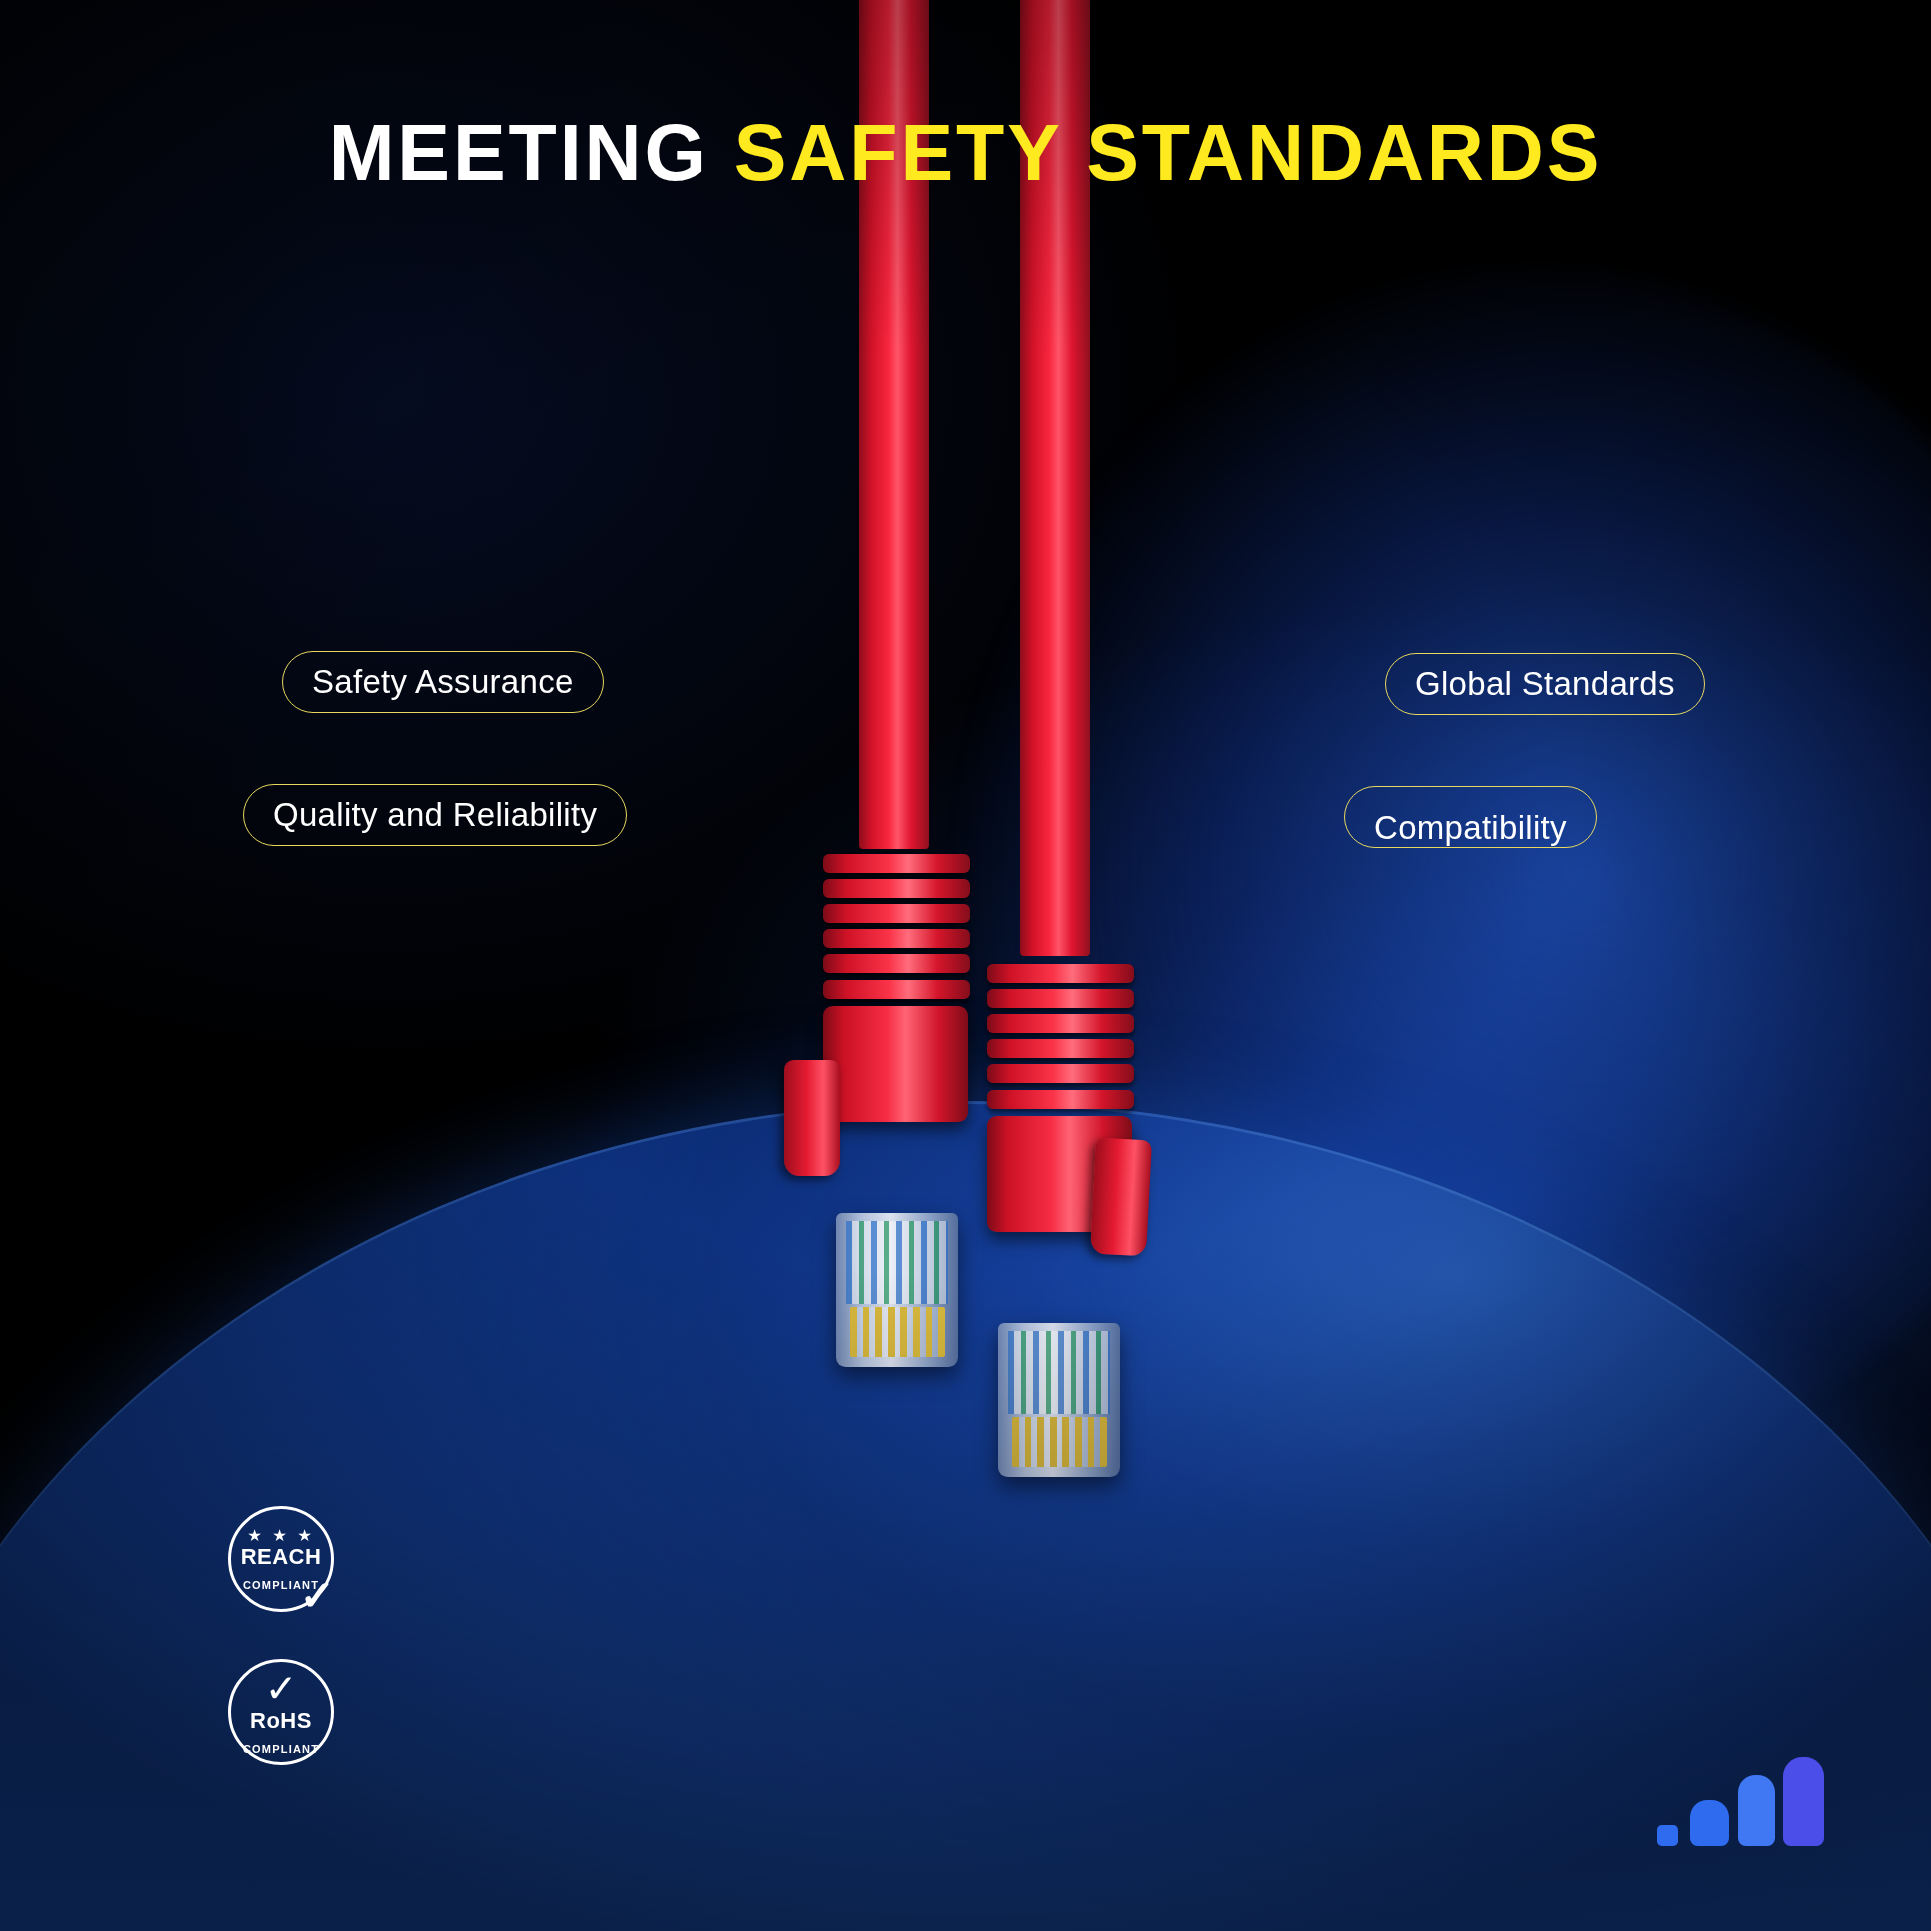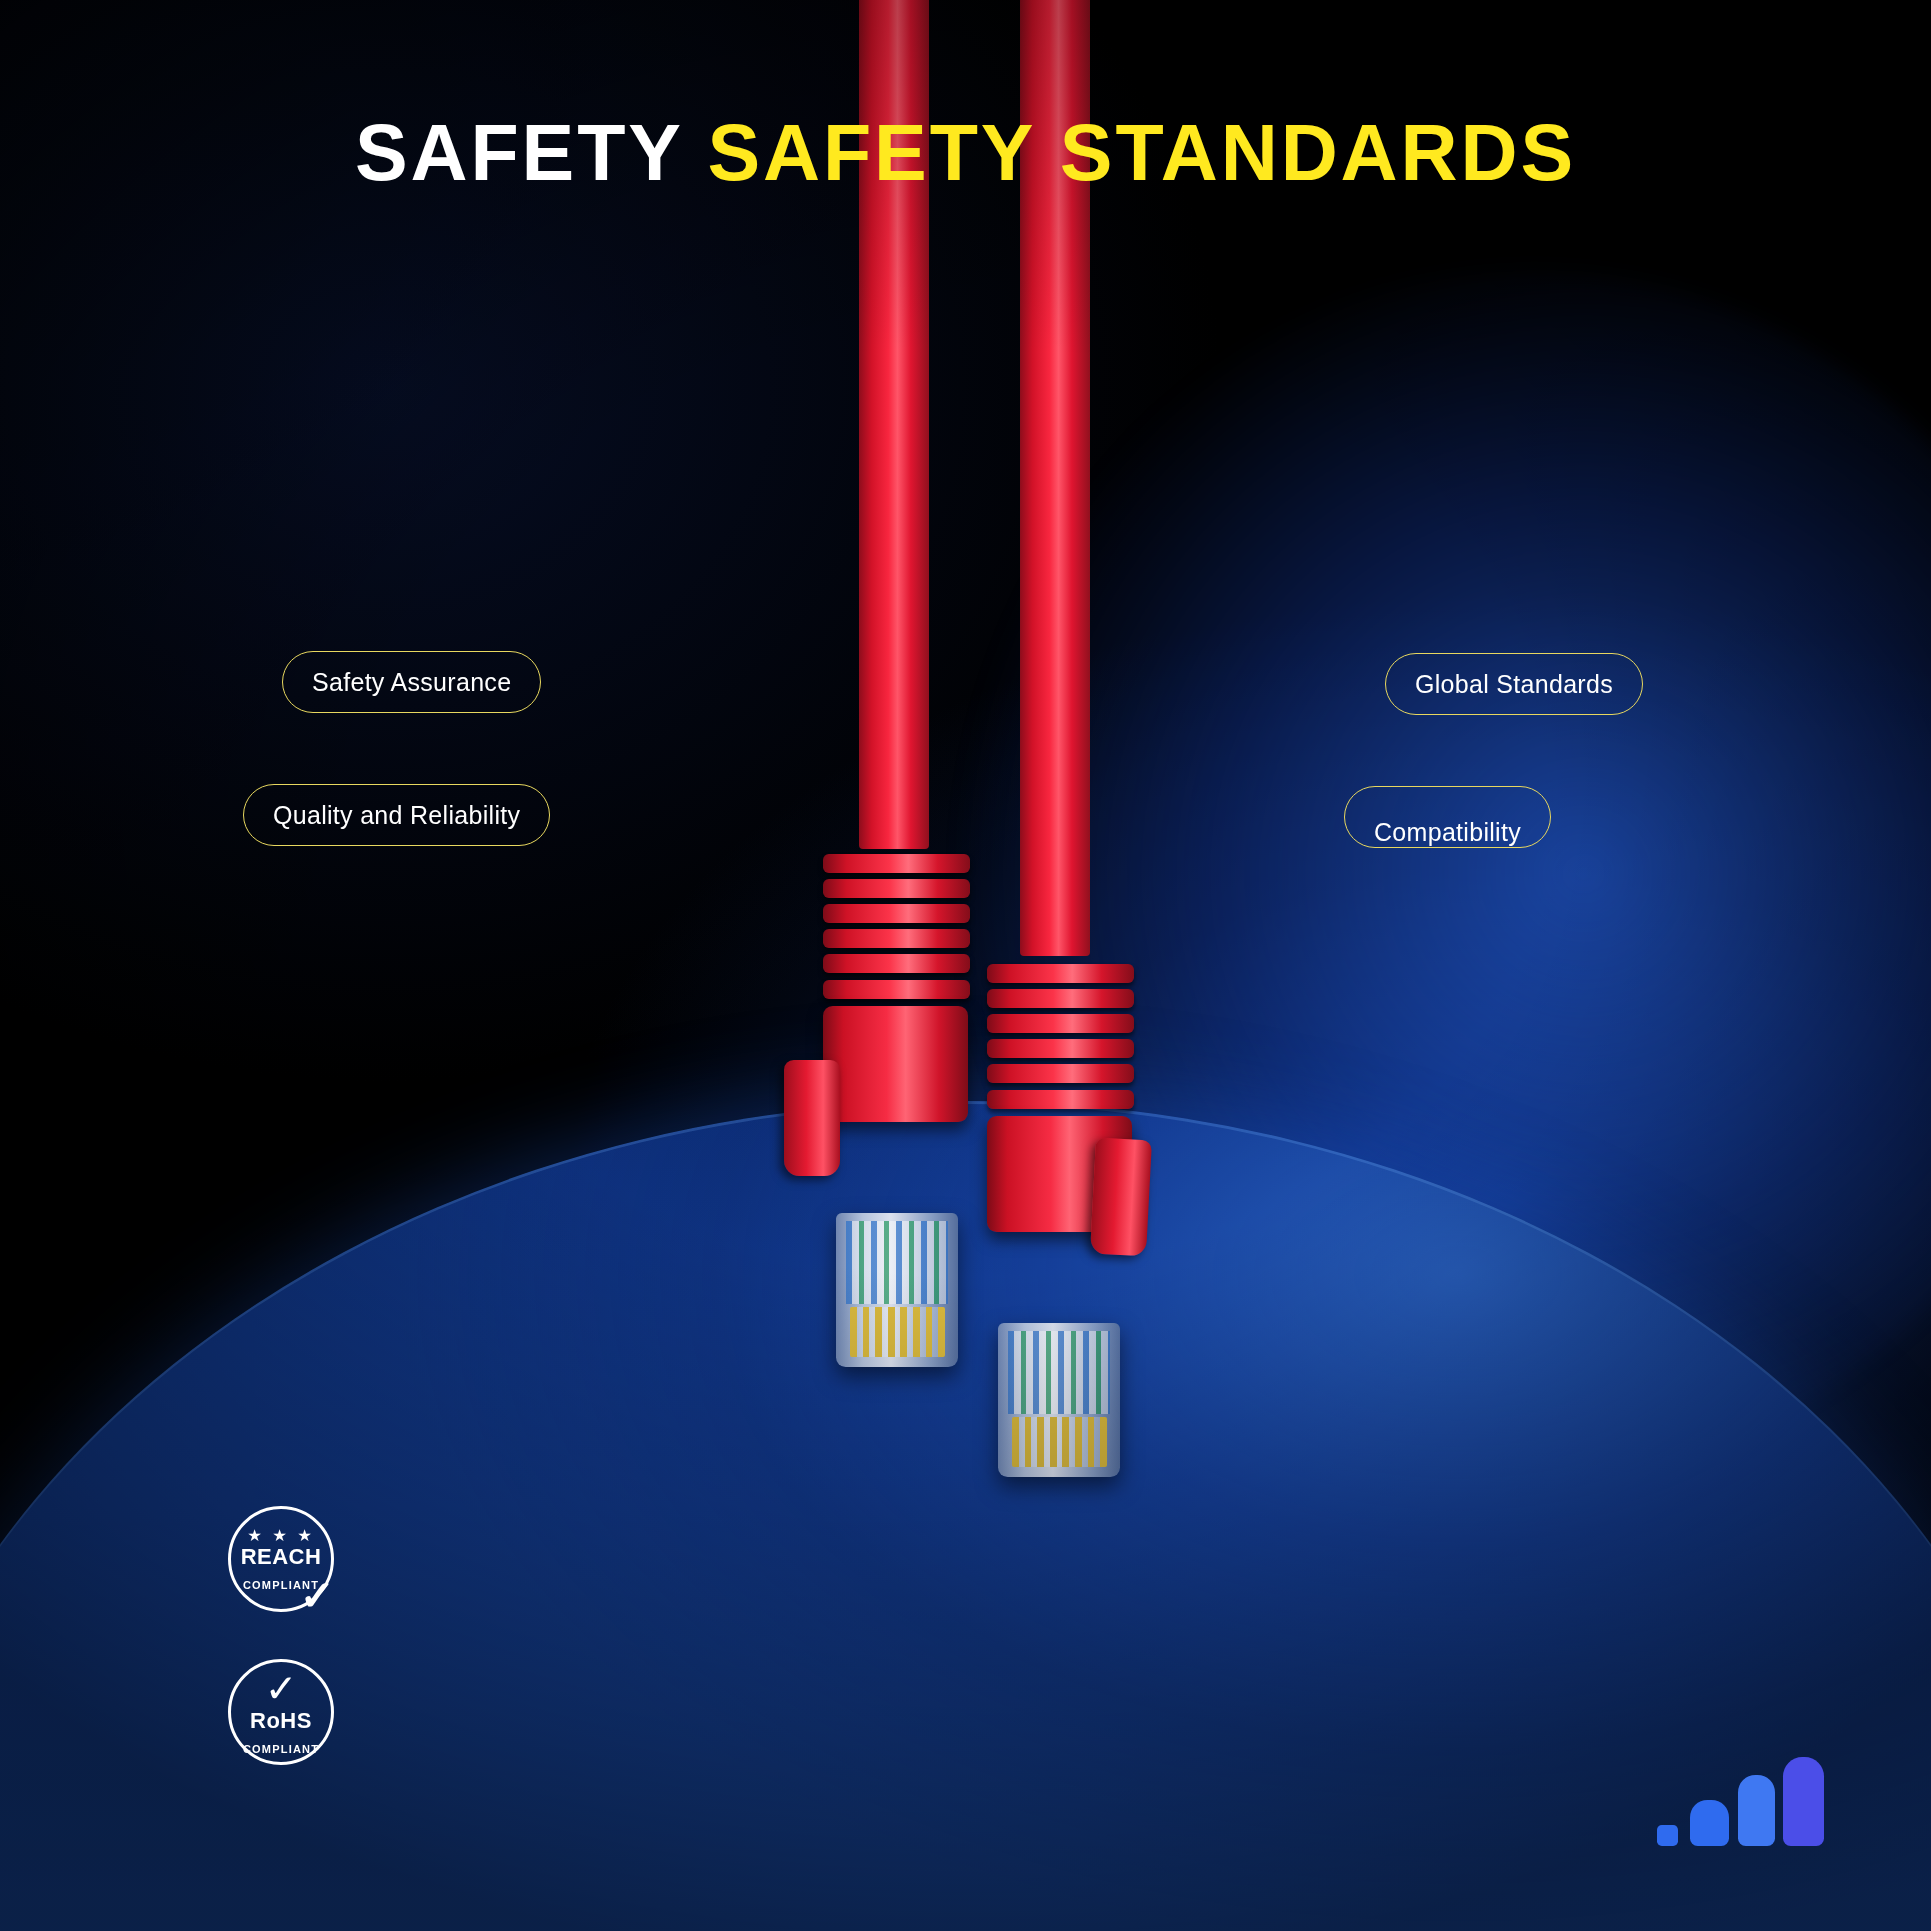--- a/index.html
+++ b/index.html
@@ -82,21 +82,21 @@
   
   .pill {
     position: absolute;
     display: inline-flex;
     align-items: center;
     height: 60px;
     padding: 0 29px;
     border: 1.9px solid #e8d85f;
     border-radius: 39px;
     color: #ffffff;
-    font-size: 25px;
+    font-size: 33px;
     letter-spacing: 0.3px;
     background: transparent;
     white-space: nowrap;
   }
   
   .pill::after {
     content: "";
     position: absolute;
     right: 5.8px;
     top: -3.9px;
@@ -313,21 +313,21 @@
     <div class="latch" id="latch-right"></div>
     <div class="plug" id="plug-right">
       <div class="wires"></div>
       <div class="pins"></div>
     </div>
   </div>
 
   <div class="bg-vignette"></div>
 
   <h1 class="title">
-    <span class="w1">SAFETY</span>
+    <span class="w1">MEETING</span>
     <span class="w2">SAFETY STANDARDS</span>
   </h1>
 
   <div class="pill" id="pill-safety">
     <span>Safety Assurance</span>
   </div>
   <div class="pill" id="pill-quality">
     <span>Quality and Reliability</span>
   </div>
   <div class="pill" id="pill-global">

